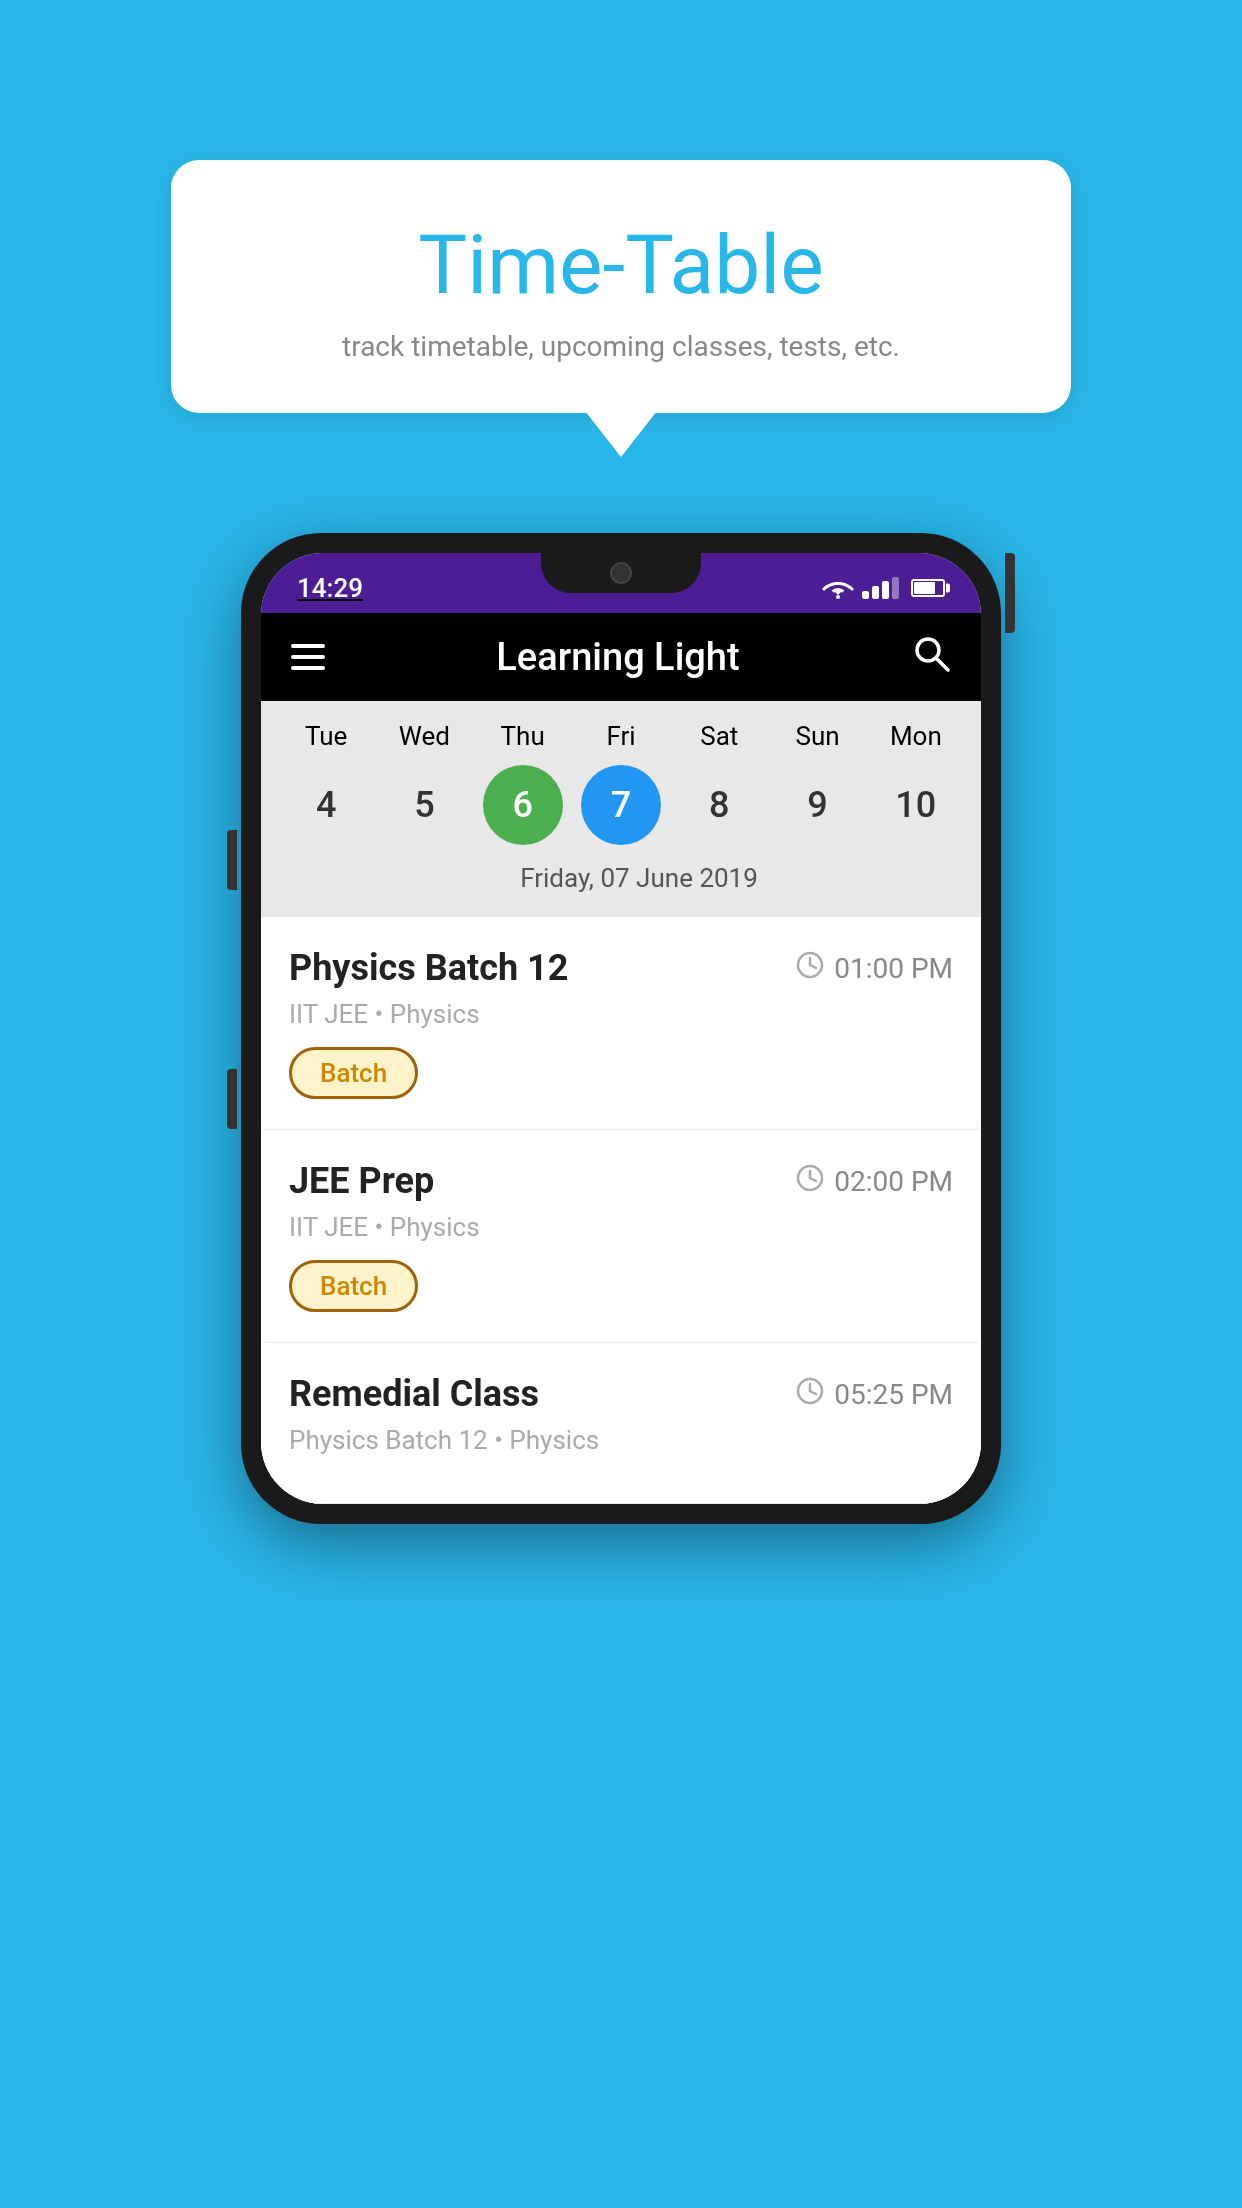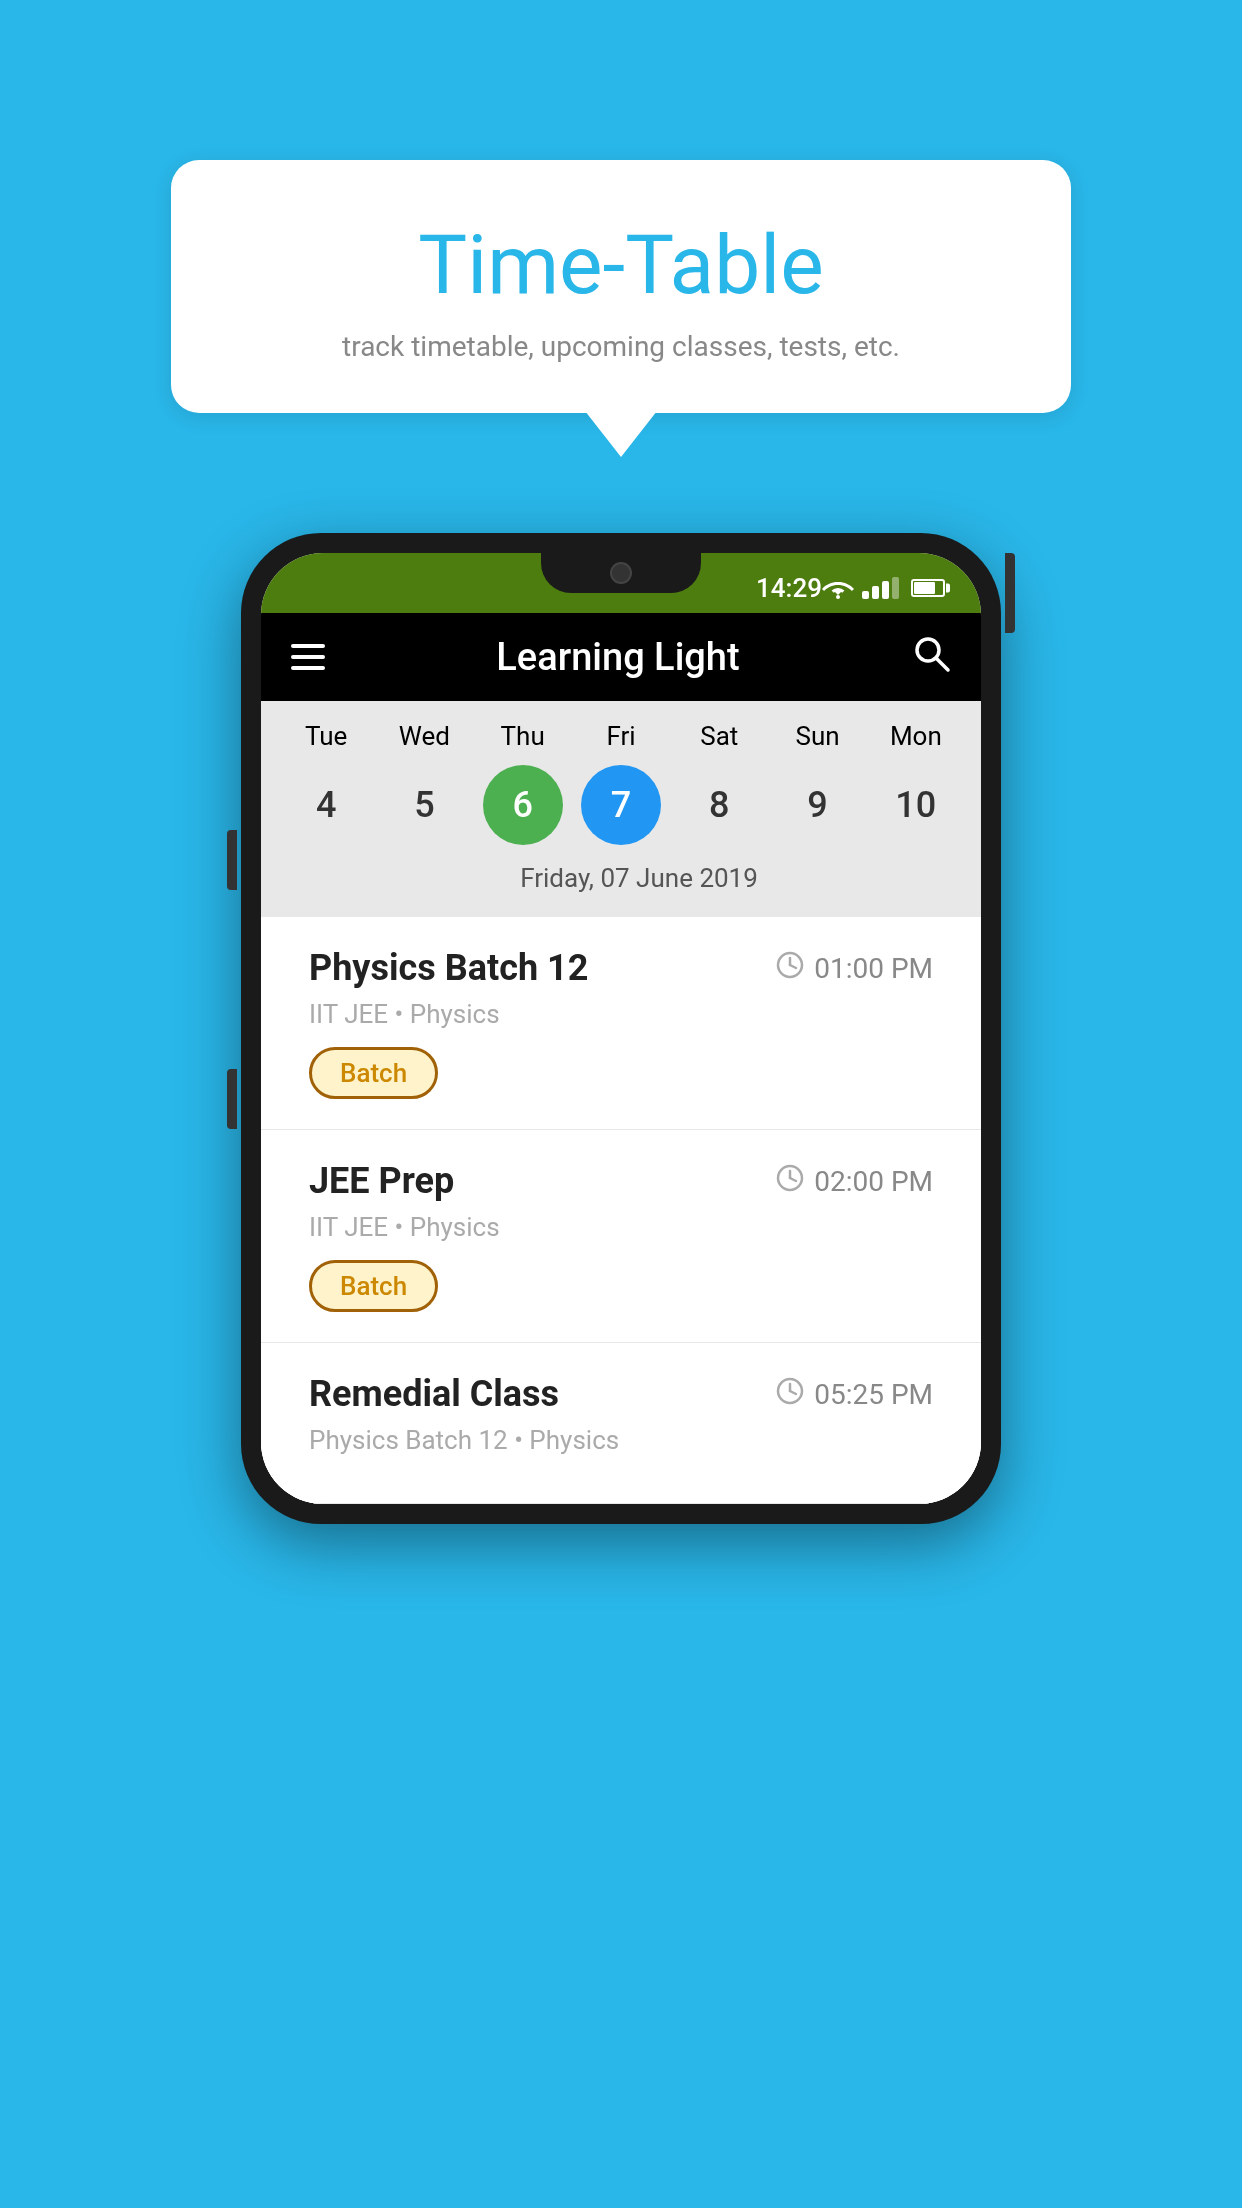--- a/index.html
+++ b/index.html
@@ -105,27 +105,28 @@
 
     .phone-screen {
       background: #f0f0f0;
       border-radius: 62px;
       overflow: hidden;
       position: relative;
     }
 
     
     .status-bar {
-      background: #4d7c0f;
+      background: #4c1d95;
       height: 60px;
       display: flex;
       align-items: center;
-      justify-content: flex-end;
+      justify-content: space-between;
       padding: 0 36px;
       padding-top: 10px;
+      text-decoration: underline;
     }
 
     .status-time {
       color: white;
       font-size: 26px;
       font-weight: 500;
     }
 
     .status-icons {
       display: flex;
@@ -270,23 +271,24 @@
       padding-bottom: 14px;
       margin-left: 36px;
     }
 
     
     .schedule-list {
       background: white;
     }
 
     .schedule-item {
-      padding: 30px 48px;
+      padding: 30px 28px;
       border-bottom: 1px solid #e8e8e8;
       background: white;
+      border-radius: 7px;
     }
 
     .schedule-item-header {
       display: flex;
       justify-content: space-between;
       align-items: center;
       margin-bottom: 10px;
     }
 
     .schedule-title {

